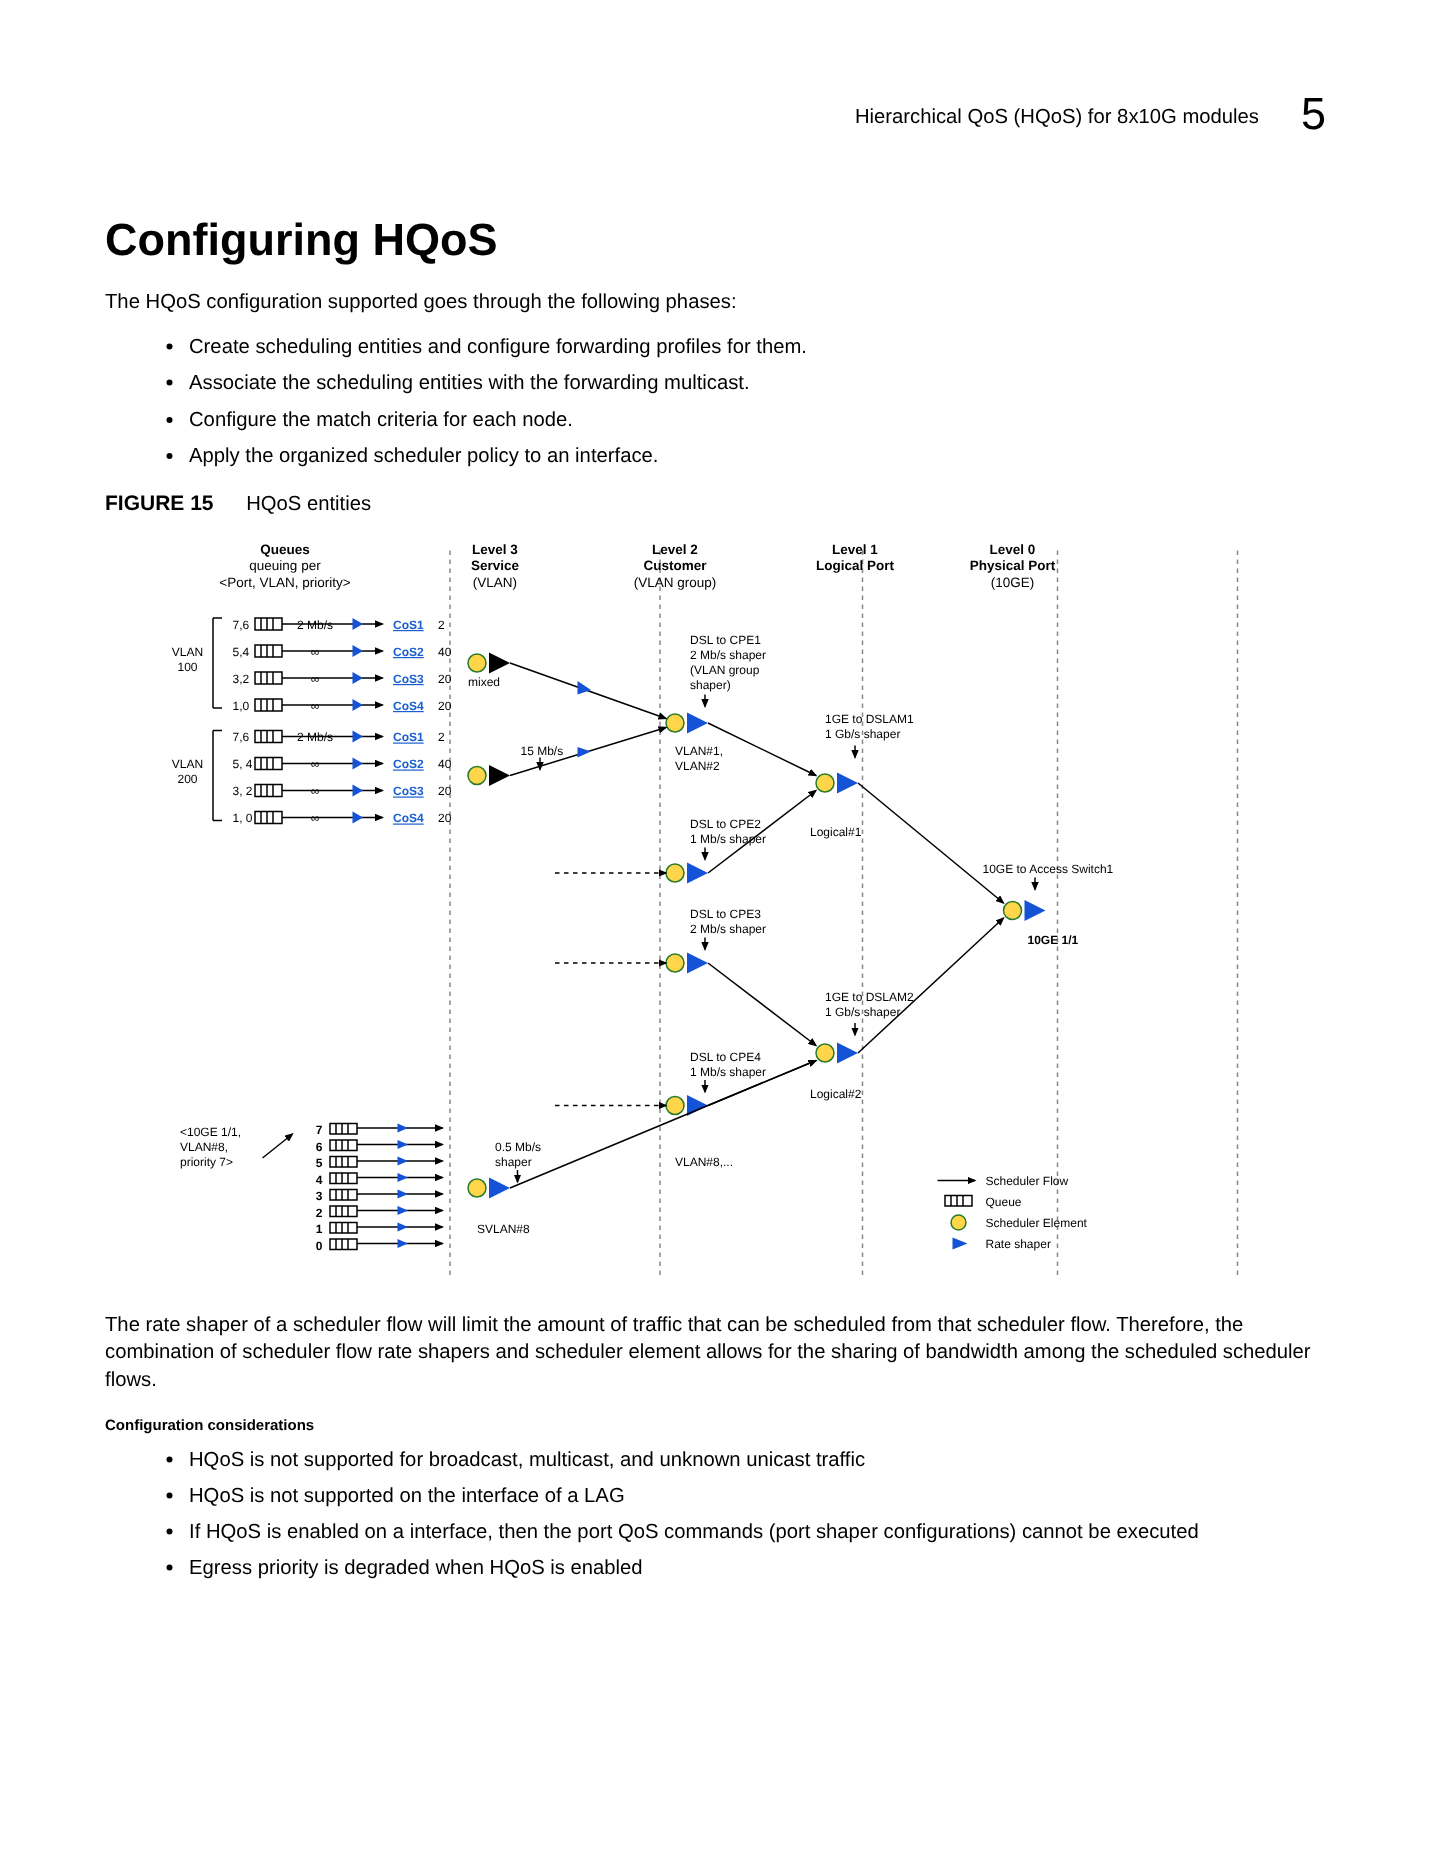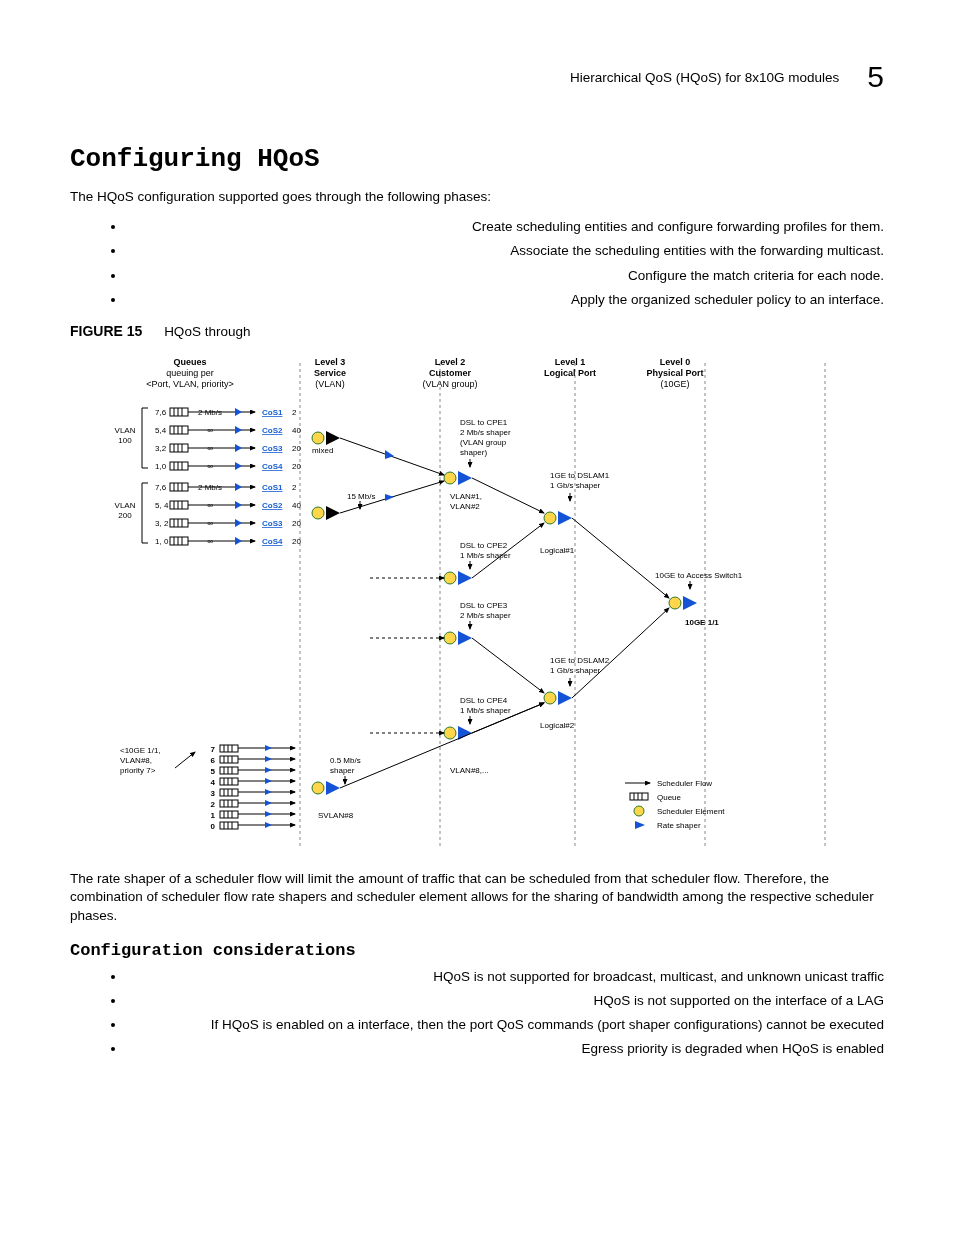--- a/index.html
+++ b/index.html
@@ -19,39 +19,39 @@
     gap: 28px;
     margin-bottom: 50px;
   }
   .header-title { font-size: 13.5px; }
   .header-num {
     font-size: 30px;
     font-weight: normal;
     font-family: "Arial Narrow", Arial, sans-serif;
   }
   h1 {
-    font-family: Liberation Mono, monospace;
-    font-size: 26px;
+    font-family: Liberation Sans, sans-serif;
+    font-size: 30px;
     font-weight: bold;
     margin: 0 0 14px 0;
   }
   p { margin: 0 0 12px 0; line-height: 1.35; }
-  ul { margin: 0 0 14px 0; padding-left: 56px; text-align: right; }
+  ul { margin: 0 0 14px 0; padding-left: 56px; }
   li { margin-bottom: 6px; line-height: 1.35; }
   .fig-caption { margin: 6px 0 14px 0; }
   .fig-caption .fig-label {
     font-family: "Arial Narrow", Arial, sans-serif;
     font-weight: bold;
     font-size: 14px;
     margin-right: 18px;
   }
   .subhead {
-    font-family: Liberation Mono, monospace;
+    font-family: Liberation Sans, sans-serif;
     font-weight: bold;
-    font-size: 17px;
+    font-size: 10px;
     margin: 16px 0 8px 0;
   }
   .diagram-wrap {
     margin: 8px 0 14px 0;
   }
   .diag-col-head {
     font-size: 9px;
     font-weight: bold;
     text-align: center;
   }
@@ -78,21 +78,21 @@
 
 <ul>
   <li>Create scheduling entities and configure forwarding profiles for them.</li>
   <li>Associate the scheduling entities with the forwarding multicast.</li>
   <li>Configure the match criteria for each node.</li>
   <li>Apply the organized scheduler policy to an interface.</li>
 </ul>
 
 <div class="fig-caption">
   <span class="fig-label">FIGURE 15</span>
-  <span>HQoS through</span>
+  <span>HQoS entities</span>
 </div>
 
 <div class="diagram-wrap">
 <svg width="760" height="500" viewBox="0 0 760 500" xmlns="http://www.w3.org/2000/svg">
   <defs>
     <marker id="arr" markerWidth="6" markerHeight="5" refX="5" refY="2.5" orient="auto">
       <polygon points="0 0, 6 2.5, 0 5" fill="#000"></polygon>
     </marker>
   </defs>
 
@@ -408,21 +408,21 @@
         <line x1="17" y1="10" x2="17" y2="17" stroke="#000"></line>
     <text x="32" y="17" class="tiny">Queue</text>
     <circle cx="14" cy="28" r="5" fill="#ffd54a" stroke="#2a7a2a"></circle>
     <text x="32" y="31" class="tiny">Scheduler Element</text>
     <polygon points="10,38 20,42 10,46" fill="#1553d6"></polygon>
     <text x="32" y="45" class="tiny">Rate shaper</text>
   </g>
 </svg>
 </div>
 
-<p class="after-diagram">The rate shaper of a scheduler flow will limit the amount of traffic that can be scheduled from that scheduler flow. Therefore, the combination of scheduler flow rate shapers and scheduler element allows for the sharing of bandwidth among the respective scheduler phases.</p>
+<p class="after-diagram">The rate shaper of a scheduler flow will limit the amount of traffic that can be scheduled from that scheduler flow. Therefore, the combination of scheduler flow rate shapers and scheduler element allows for the sharing of bandwidth among the scheduled scheduler flows.</p>
 
 <div class="subhead">Configuration considerations</div>
 
 <ul>
   <li>HQoS is not supported for broadcast, multicast, and unknown unicast traffic</li>
   <li>HQoS is not supported on the interface of a LAG</li>
   <li>If HQoS is enabled on a interface, then the port QoS commands (port shaper configurations) cannot be executed</li>
   <li>Egress priority is degraded when HQoS is enabled</li>
 </ul>
 

